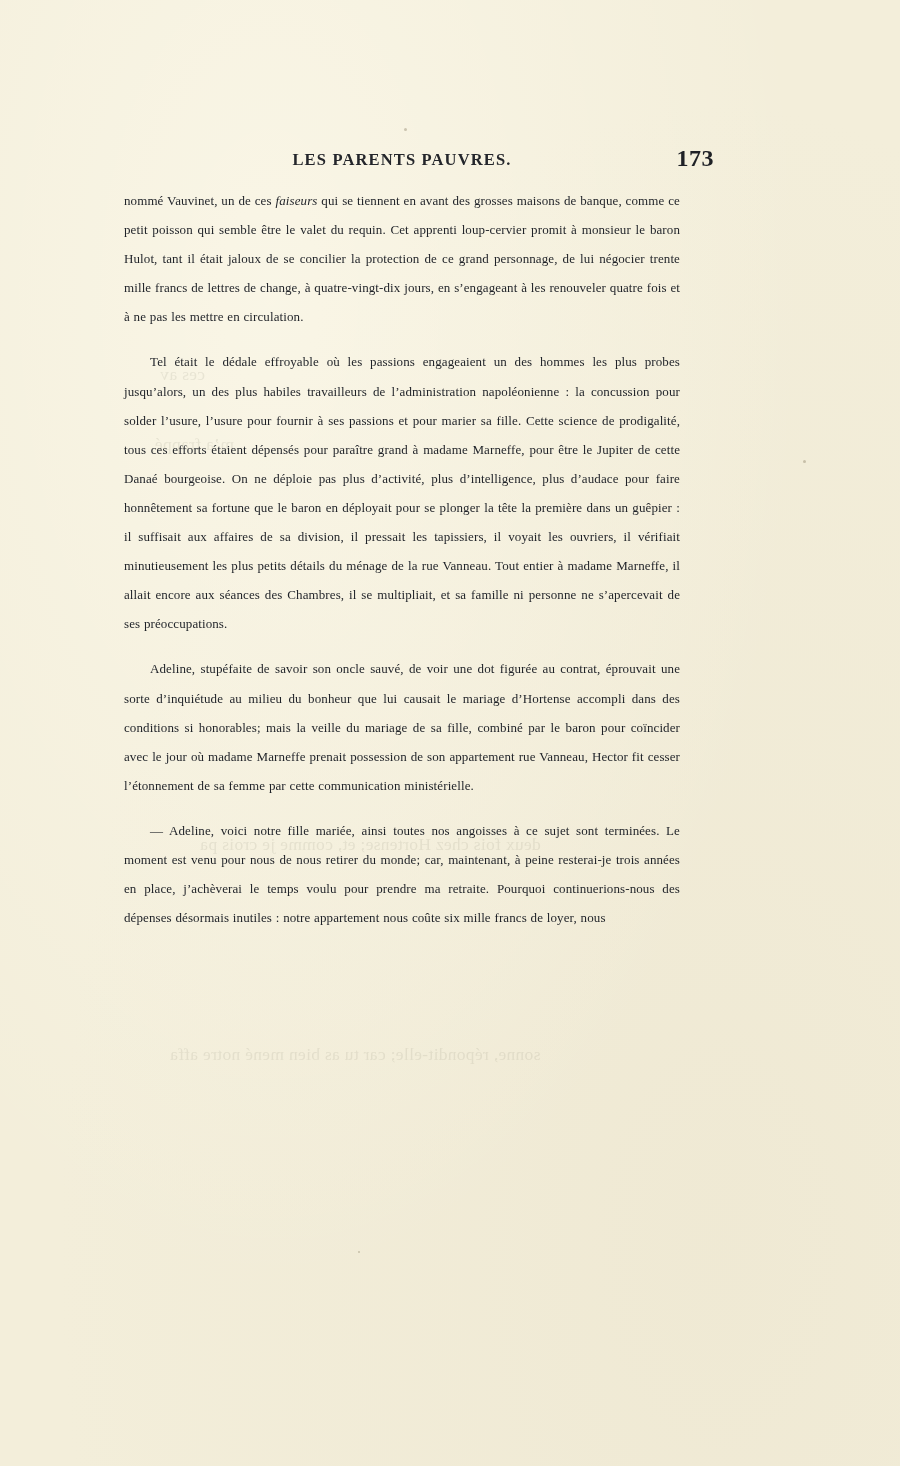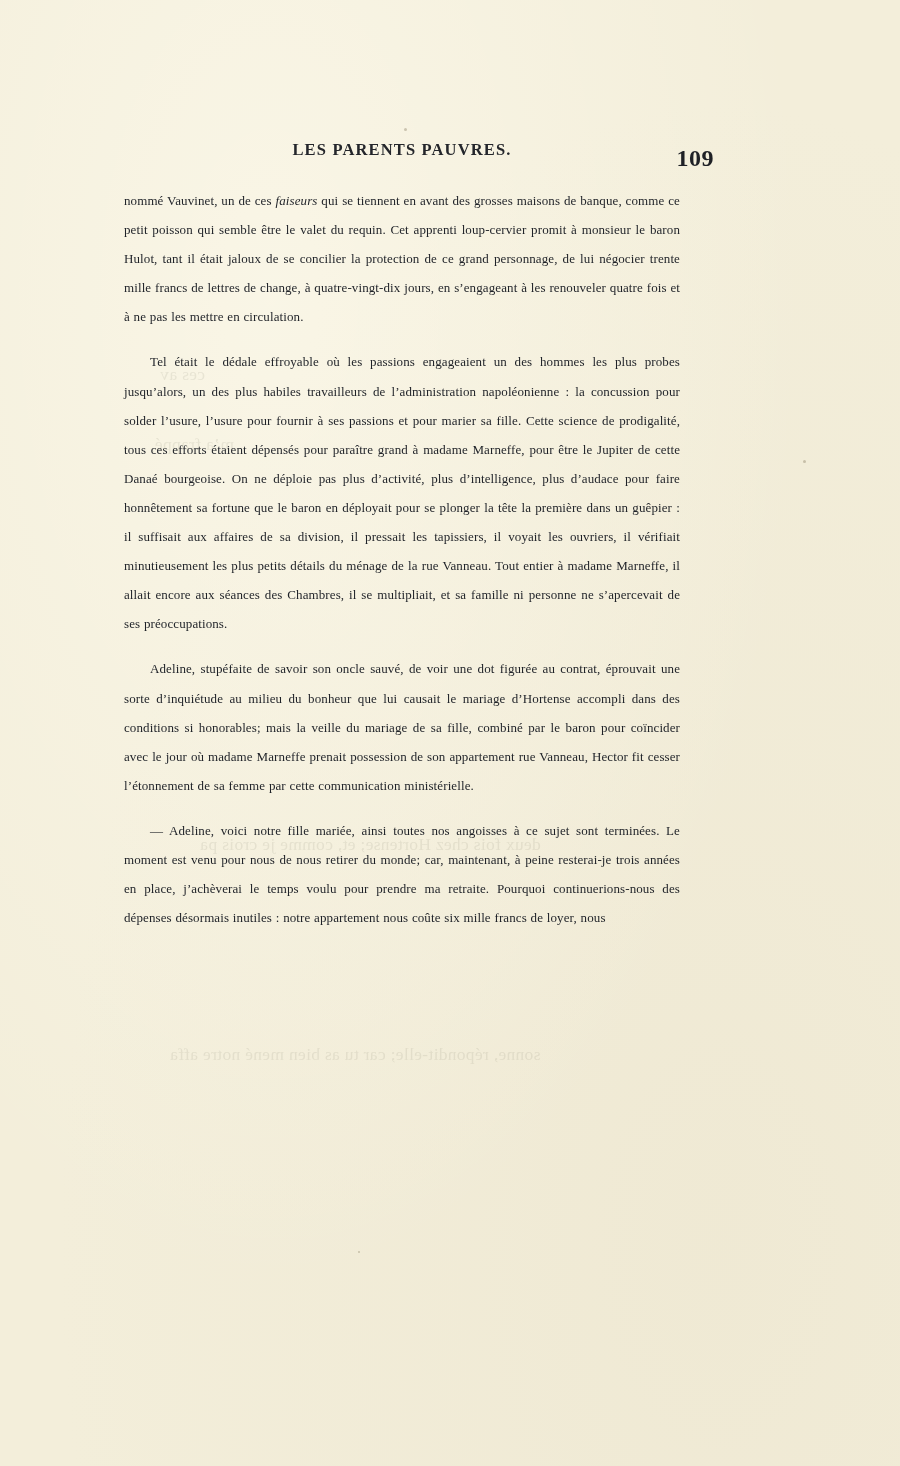--- a/index.html
+++ b/index.html
@@ -24,21 +24,21 @@
       #f3eeda;
   }
   .text-block {
     position: absolute;
     left: 108px;
     top: 140px;
     width: 588px;
   }
   .running-head {
     display: flex;
-    align-items: flex-start;
+    align-items: flex-end;
     justify-content: center;
     position: relative;
     height: 30px;
     margin-bottom: 14px;
   }
   .head-title {
     font-size: 16.5px;
     letter-spacing: 1.15px;
     color: #24262b;
     font-variant: small-caps;
@@ -94,21 +94,21 @@
 </style>
 </head>
 <body>
 
 <div class="page">
 
   <div class="text-block">
 
     <div class="running-head">
       <span class="head-title">LES PARENTS PAUVRES.</span>
-      <span class="folio">109</span>
+      <span class="folio">173</span>
     </div>
 
     <div id="body-text">
         <p class="noindent"><span>nommé Vauvinet, un de ces </span><span class="it">faiseurs</span><span> qui se tiennent en avant des grosses maisons de banque, comme ce petit poisson qui semble être le valet du requin. Cet apprenti loup-cervier promit à monsieur le baron Hulot, tant il était jaloux de se concilier la protection de ce grand personnage, de lui négocier trente mille francs de lettres de change, à quatre-vingt-dix jours, en s’engageant à les renouveler quatre fois et à ne pas les mettre en circulation.</span></p>
         <p class="indent"><span>Tel était le dédale effroyable où les passions engageaient un des hommes les plus probes jusqu’alors, un des plus habiles travailleurs de l’administration napoléonienne : la concussion pour solder l’usure, l’usure pour fournir à ses passions et pour marier sa fille. Cette science de prodigalité, tous ces efforts étaient dépensés pour paraître grand à madame Marneffe, pour être le Jupiter de cette Danaé bourgeoise. On ne déploie pas plus d’activité, plus d’intelligence, plus d’audace pour faire honnêtement sa fortune que le baron en déployait pour se plonger la tête la première dans un guêpier : il suffisait aux affaires de sa division, il pressait les tapissiers, il voyait les ouvriers, il vérifiait minutieusement les plus petits détails du ménage de la rue Vanneau. Tout entier à madame Marneffe, il allait encore aux séances des Chambres, il se multipliait, et sa famille ni personne ne s’apercevait de ses préoccupations.</span></p>
         <p class="indent"><span>Adeline, stupéfaite de savoir son oncle sauvé, de voir une dot figurée au contrat, éprouvait une sorte d’inquiétude au milieu du bonheur que lui causait le mariage d’Hortense accompli dans des conditions si honorables; mais la veille du mariage de sa fille, combiné par le baron pour coïncider avec le jour où madame Marneffe prenait possession de son appartement rue Vanneau, Hector fit cesser l’étonnement de sa femme par cette communication ministérielle.</span></p>
         <p class="indent"><span>— Adeline, voici notre fille mariée, ainsi toutes nos angoisses à ce sujet sont terminées. Le moment est venu pour nous de nous retirer du monde; car, maintenant, à peine resterai-je trois années en place, j’achèverai le temps voulu pour prendre ma retraite. Pourquoi continuerions-nous des dépenses désormais inutiles : notre appartement nous coûte six mille francs de loyer, nous</span></p>
       </div>
 
   </div>

